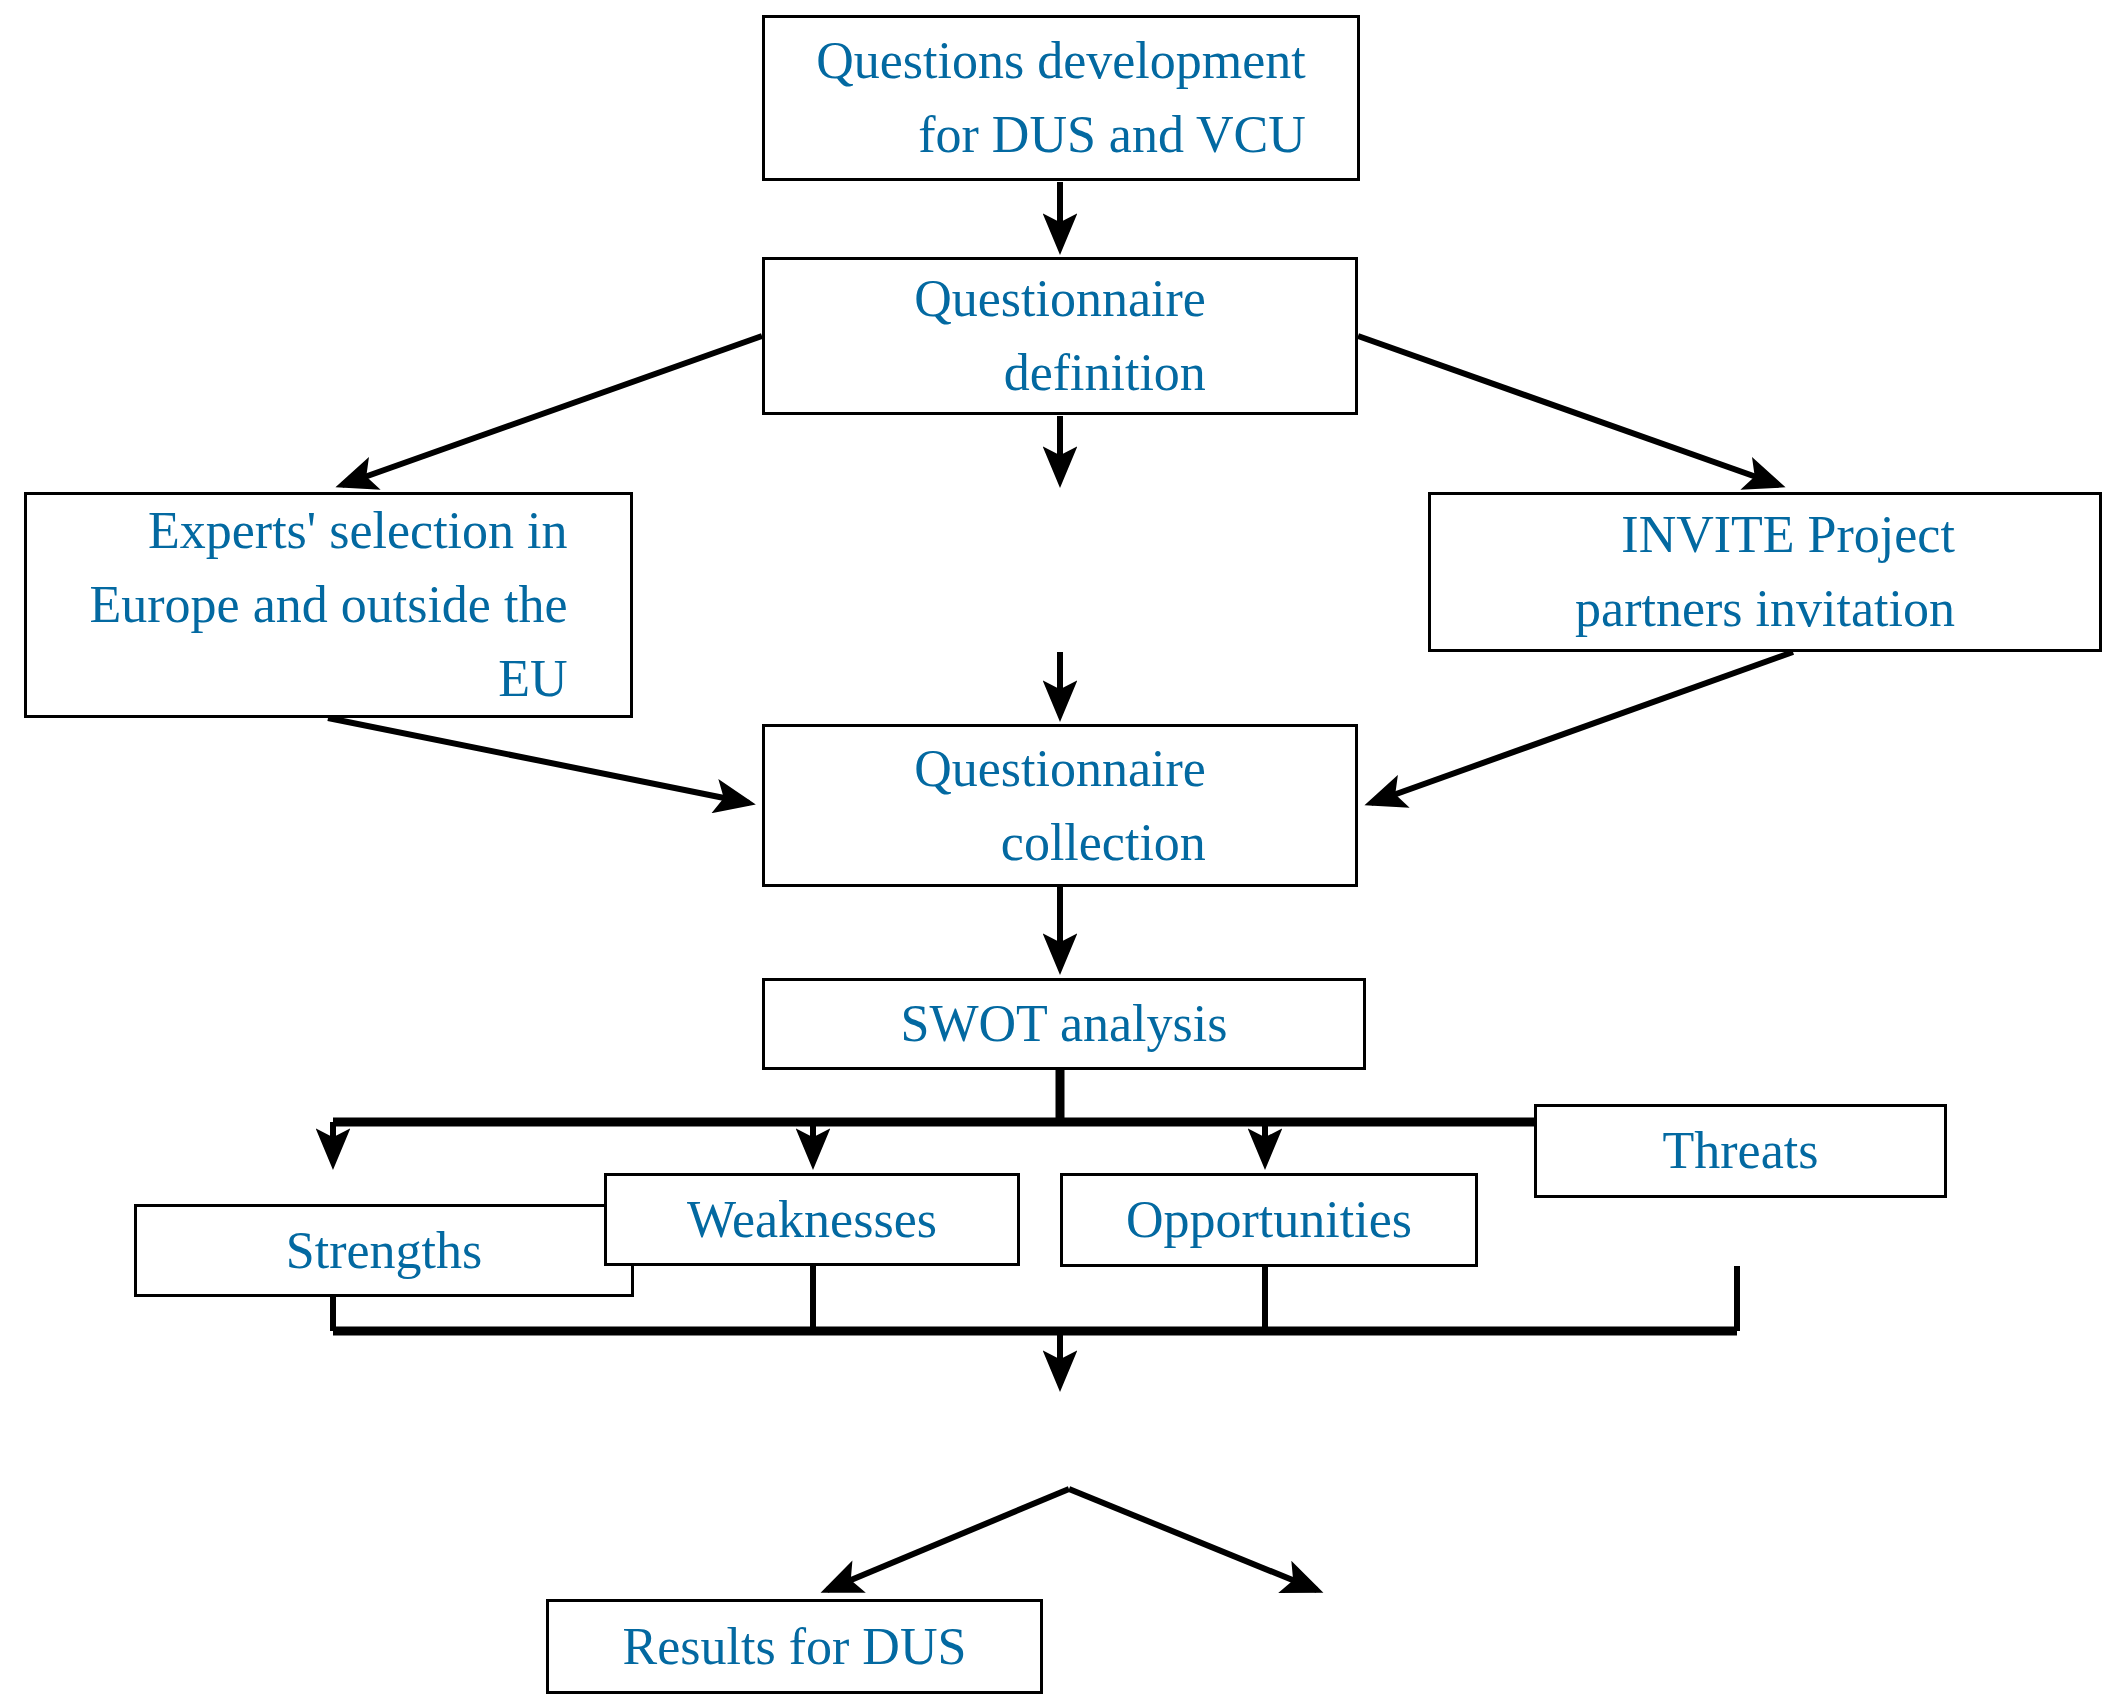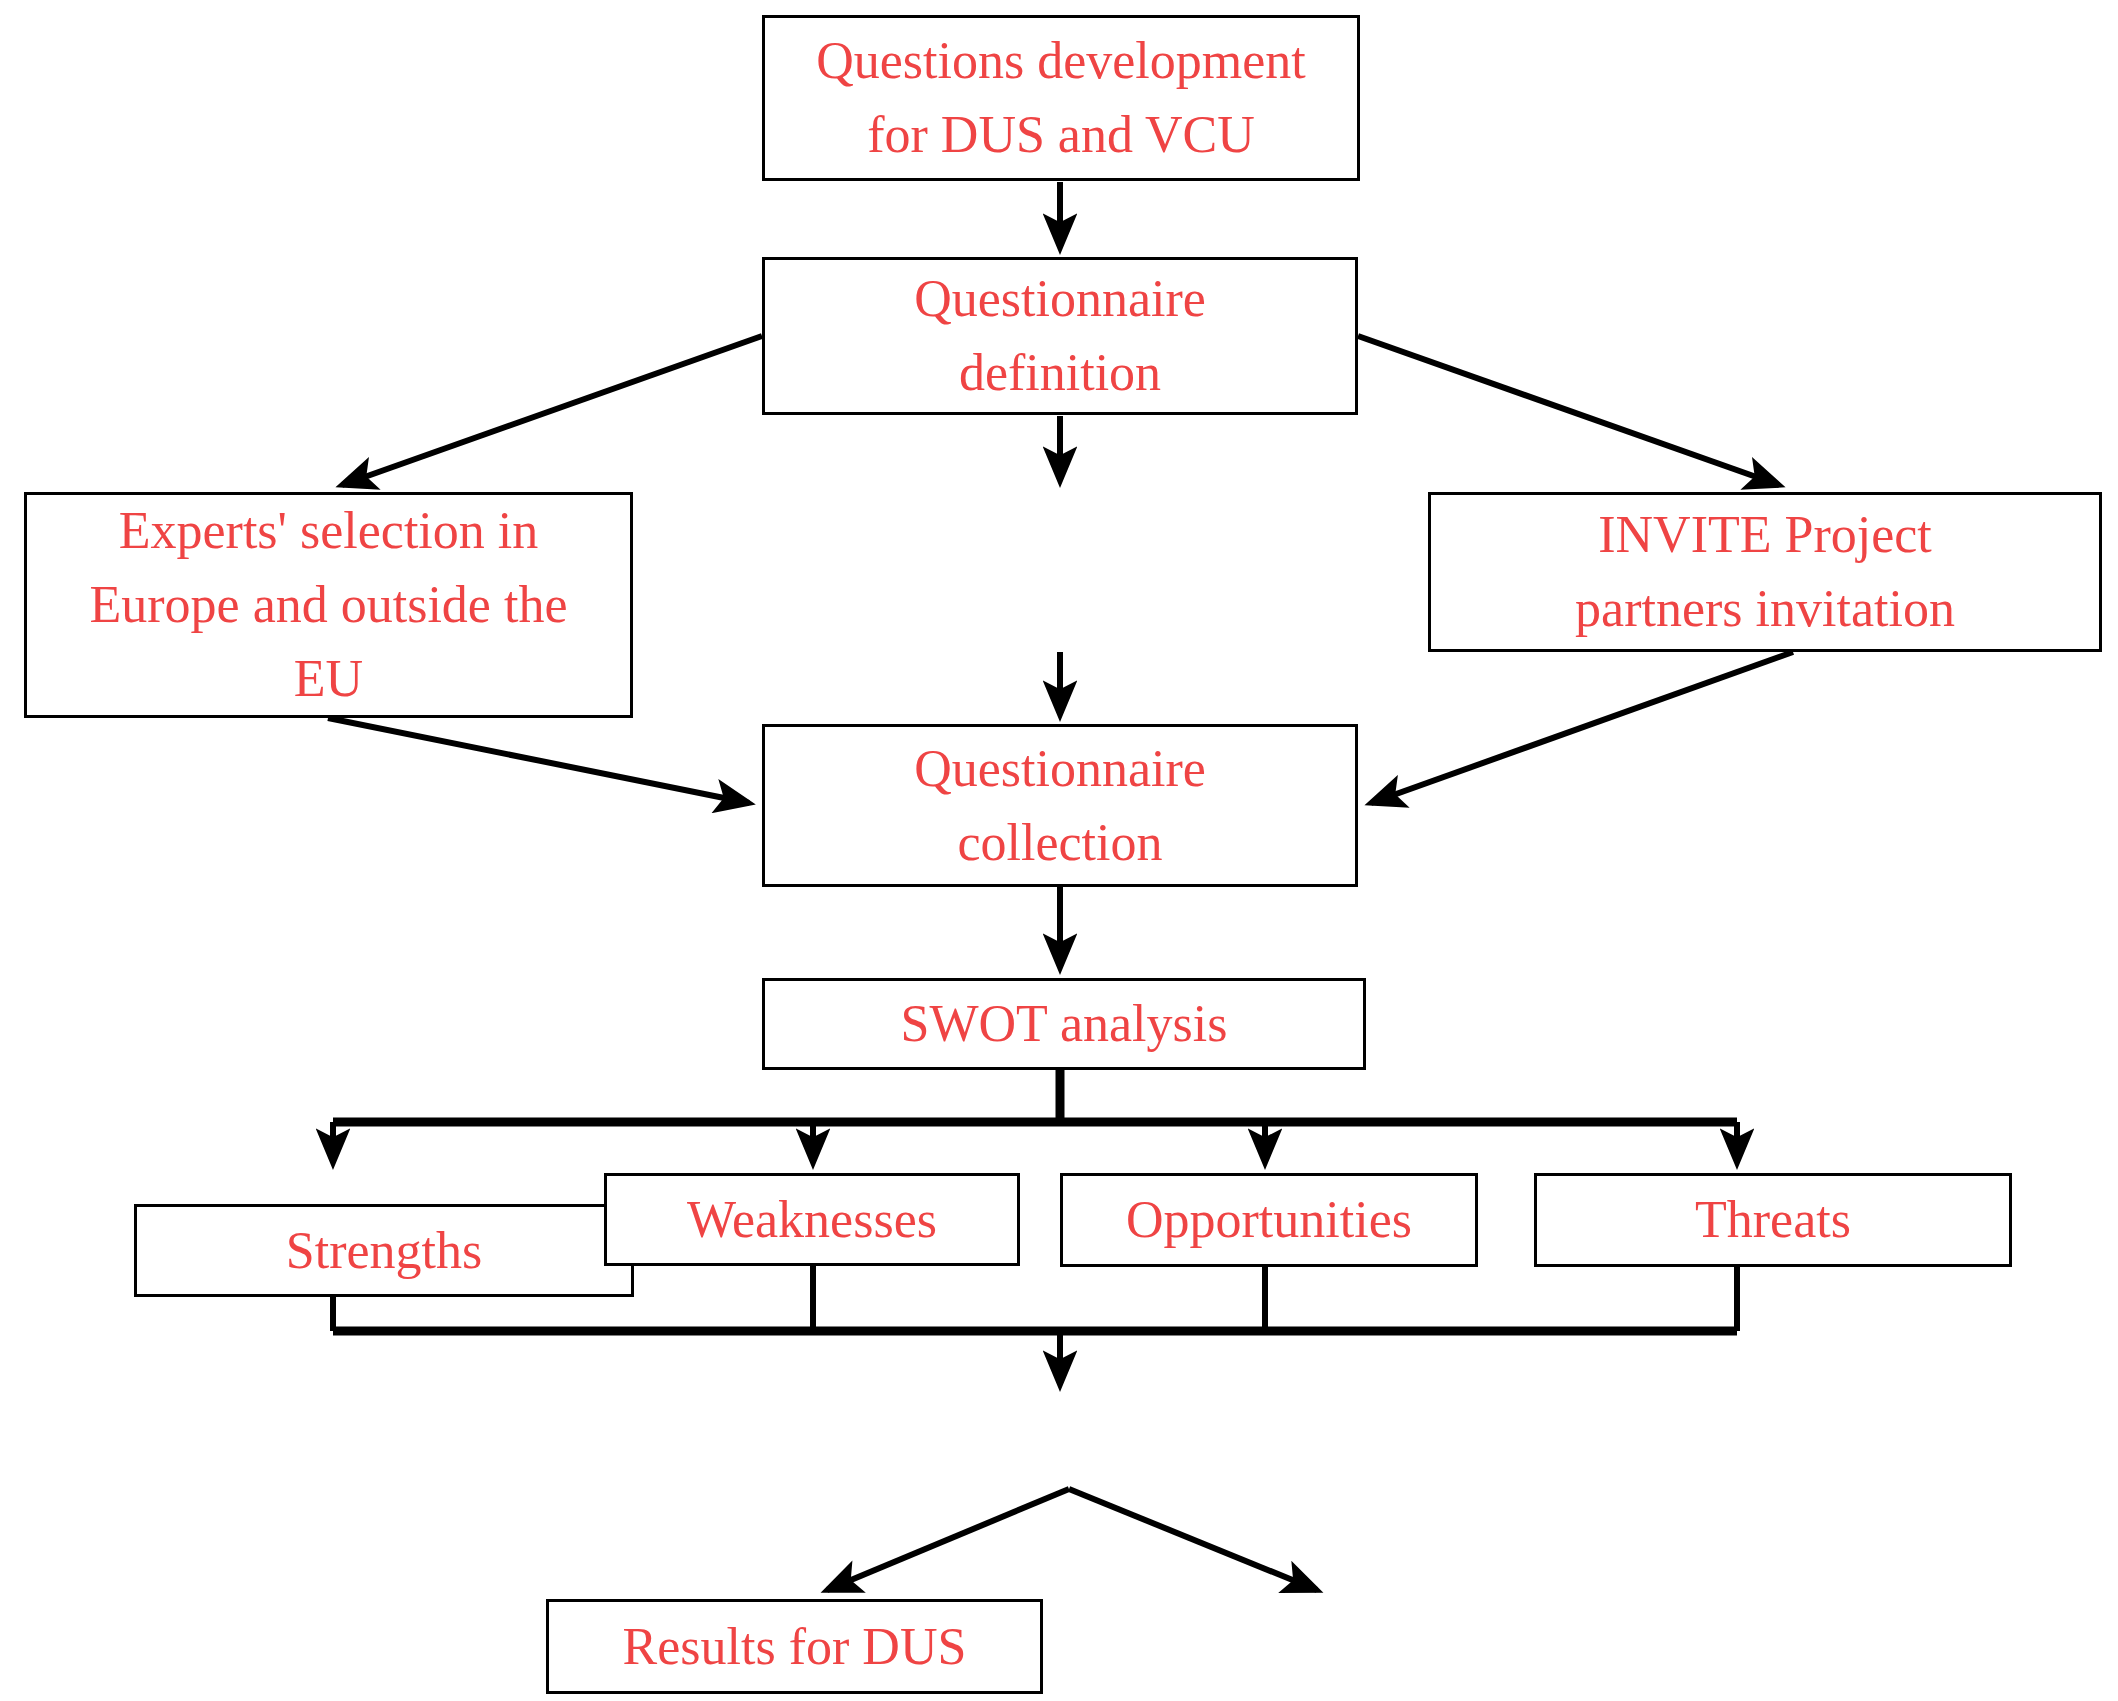--- a/index.html
+++ b/index.html
@@ -18,25 +18,25 @@
     position: absolute;
     left: 0;
     top: 0;
     z-index: 1;
   }
   .node {
     position: absolute;
     box-sizing: border-box;
     border: 3px solid #000000;
     background: #ffffff;
-    color: #ef4444;
+    color: #0369a1;
     display: flex;
     align-items: center;
     justify-content: center;
-    text-align: center;
+    text-align: right;
     font-size: 52px;
     line-height: 1.42;
     white-space: pre-line;
     z-index: 2;
   }
 </style>
 </head>
 <body>
 
 <div id="canvas">
@@ -95,19 +95,19 @@
 collection</div>
 
   <div class="node" style="left:762px; top:978px; width:604px; height:92px">SWOT analysis</div>
 
   <div class="node" style="left:134px; top:1204px; width:500px; height:93px">Strengths</div>
 
   <div class="node" style="left:604px; top:1173px; width:416px; height:93px">Weaknesses</div>
 
   <div class="node" style="left:1060px; top:1173px; width:418px; height:94px">Opportunities</div>
 
-  <div class="node" style="left:1534px; top:1173px; width:478px; height:94px">Threats</div>
+  <div class="node" style="left:1534px; top:1104px; width:413px; height:94px">Threats</div>
 
 
   <div class="node" style="left:546px; top:1599px; width:497px; height:95px">Results for DUS</div>
 
 
 </div>
 
 </body></html>

